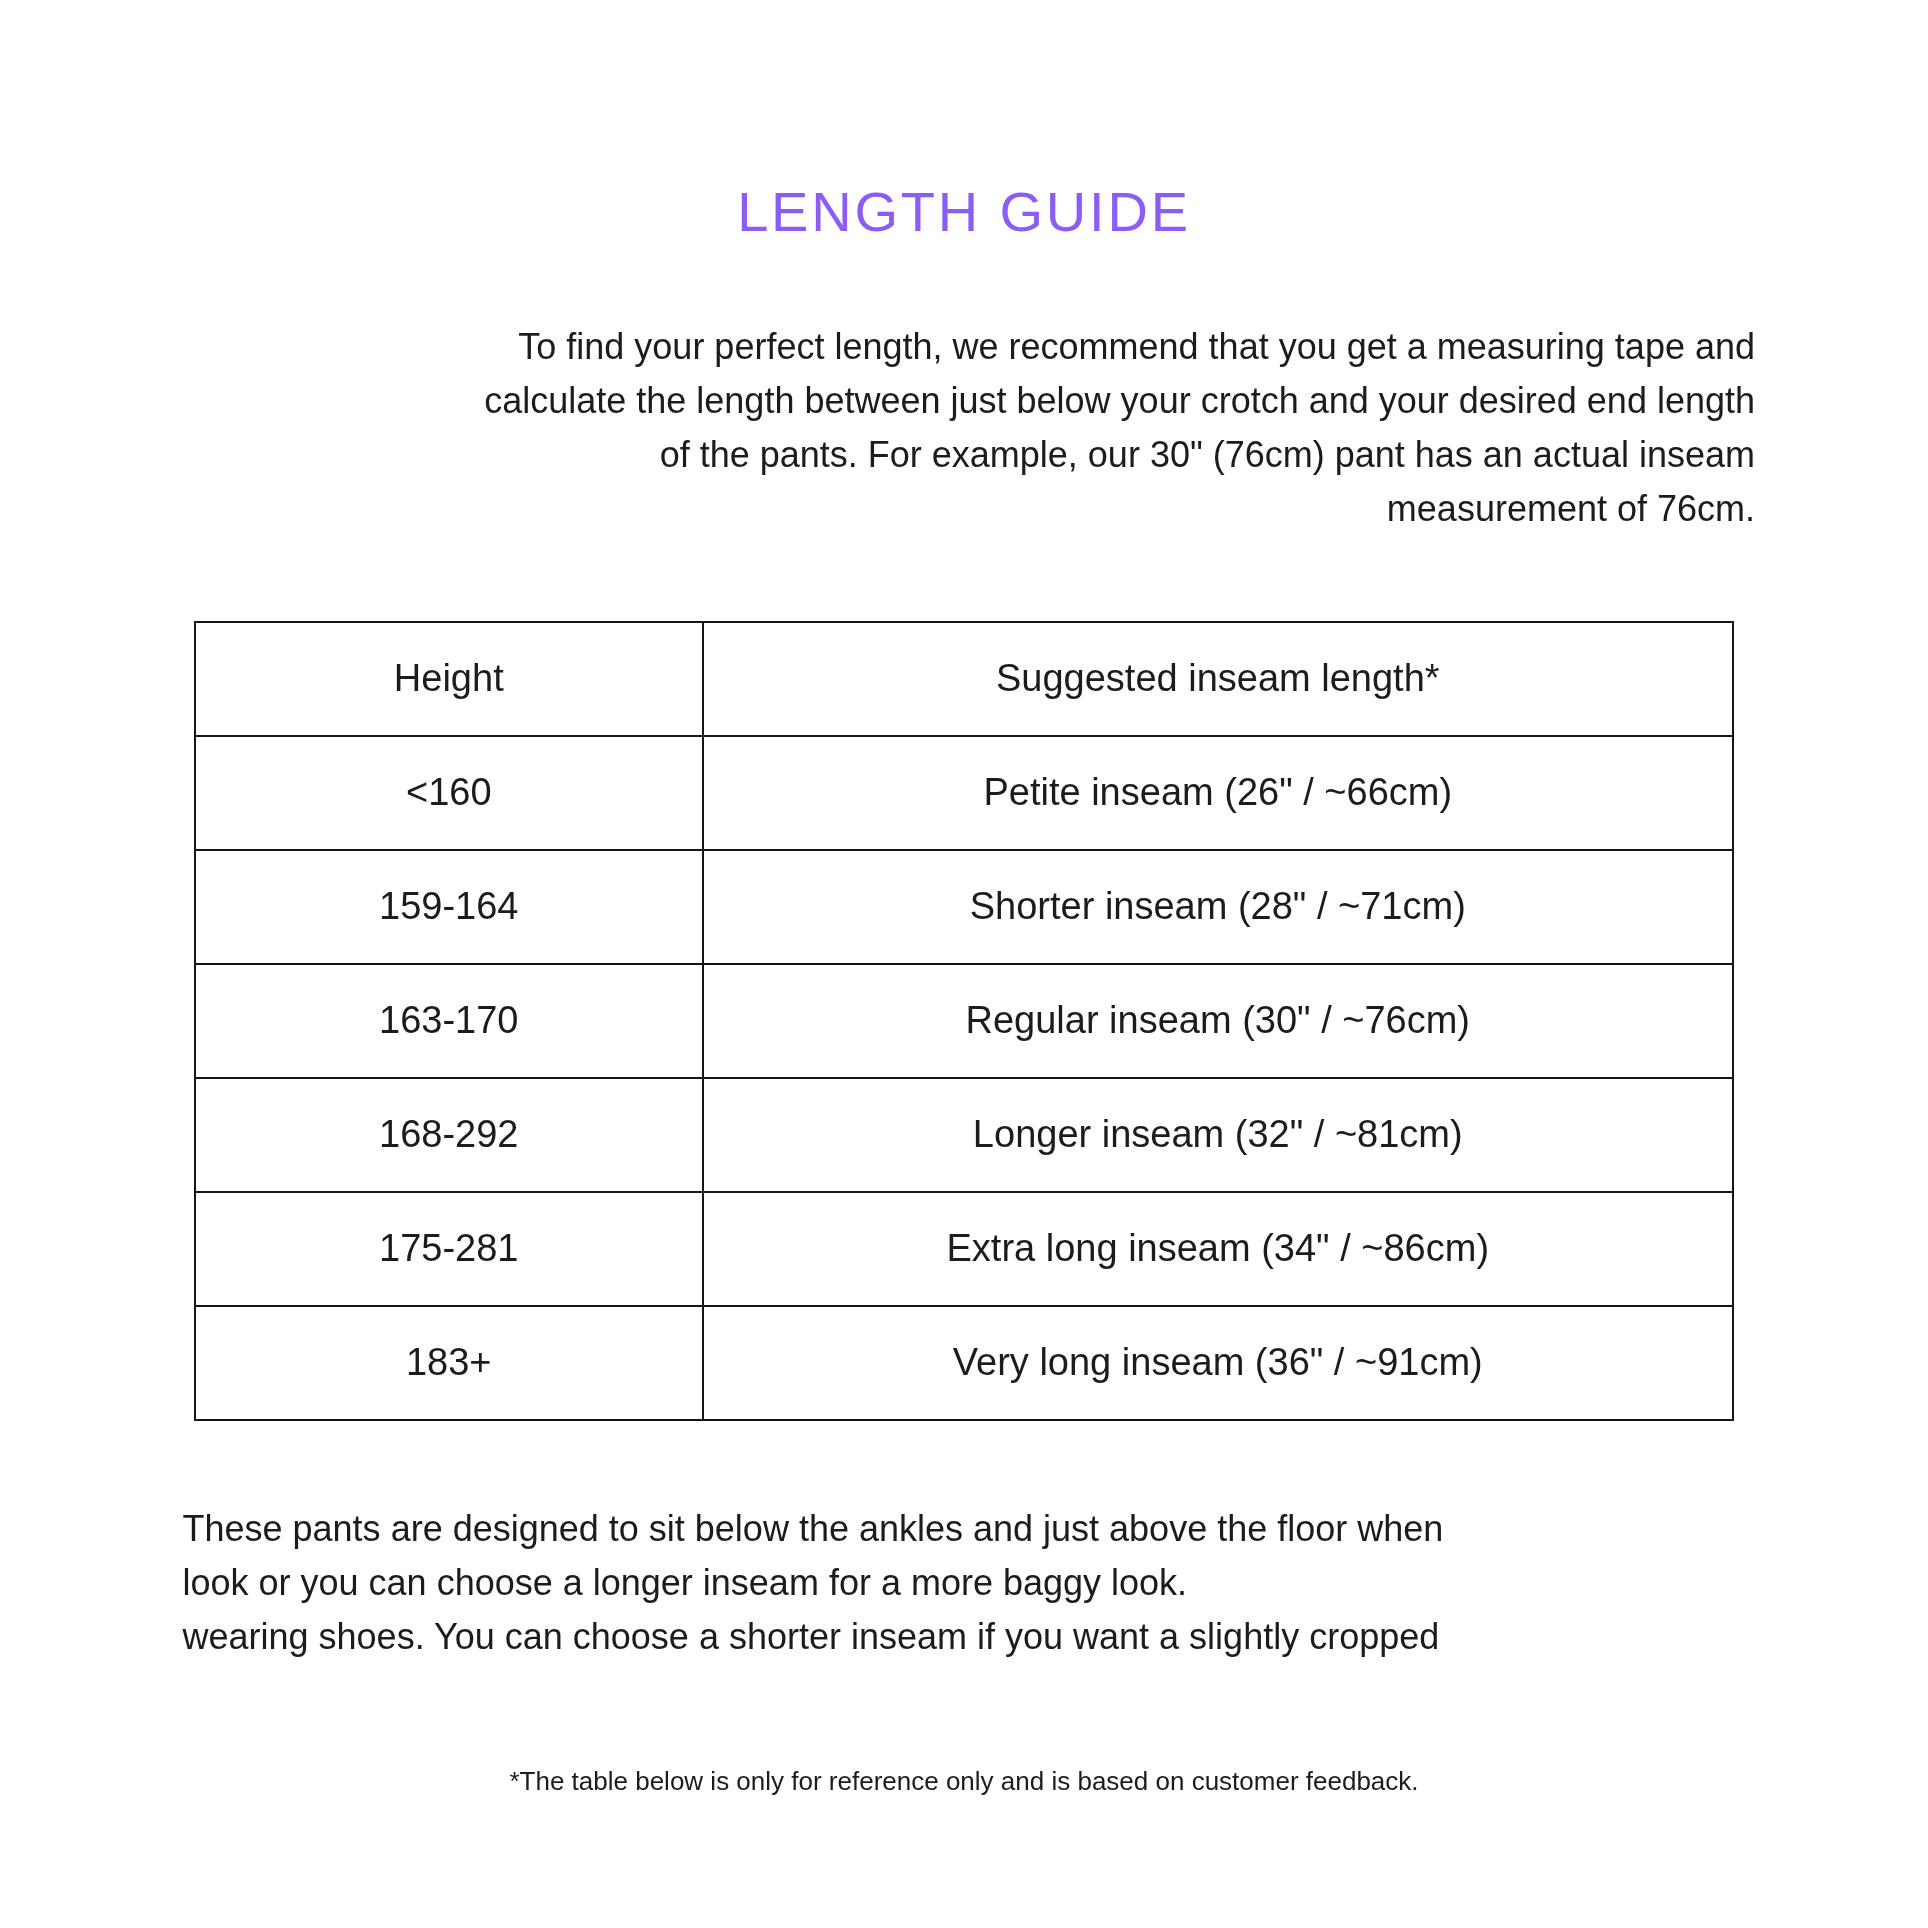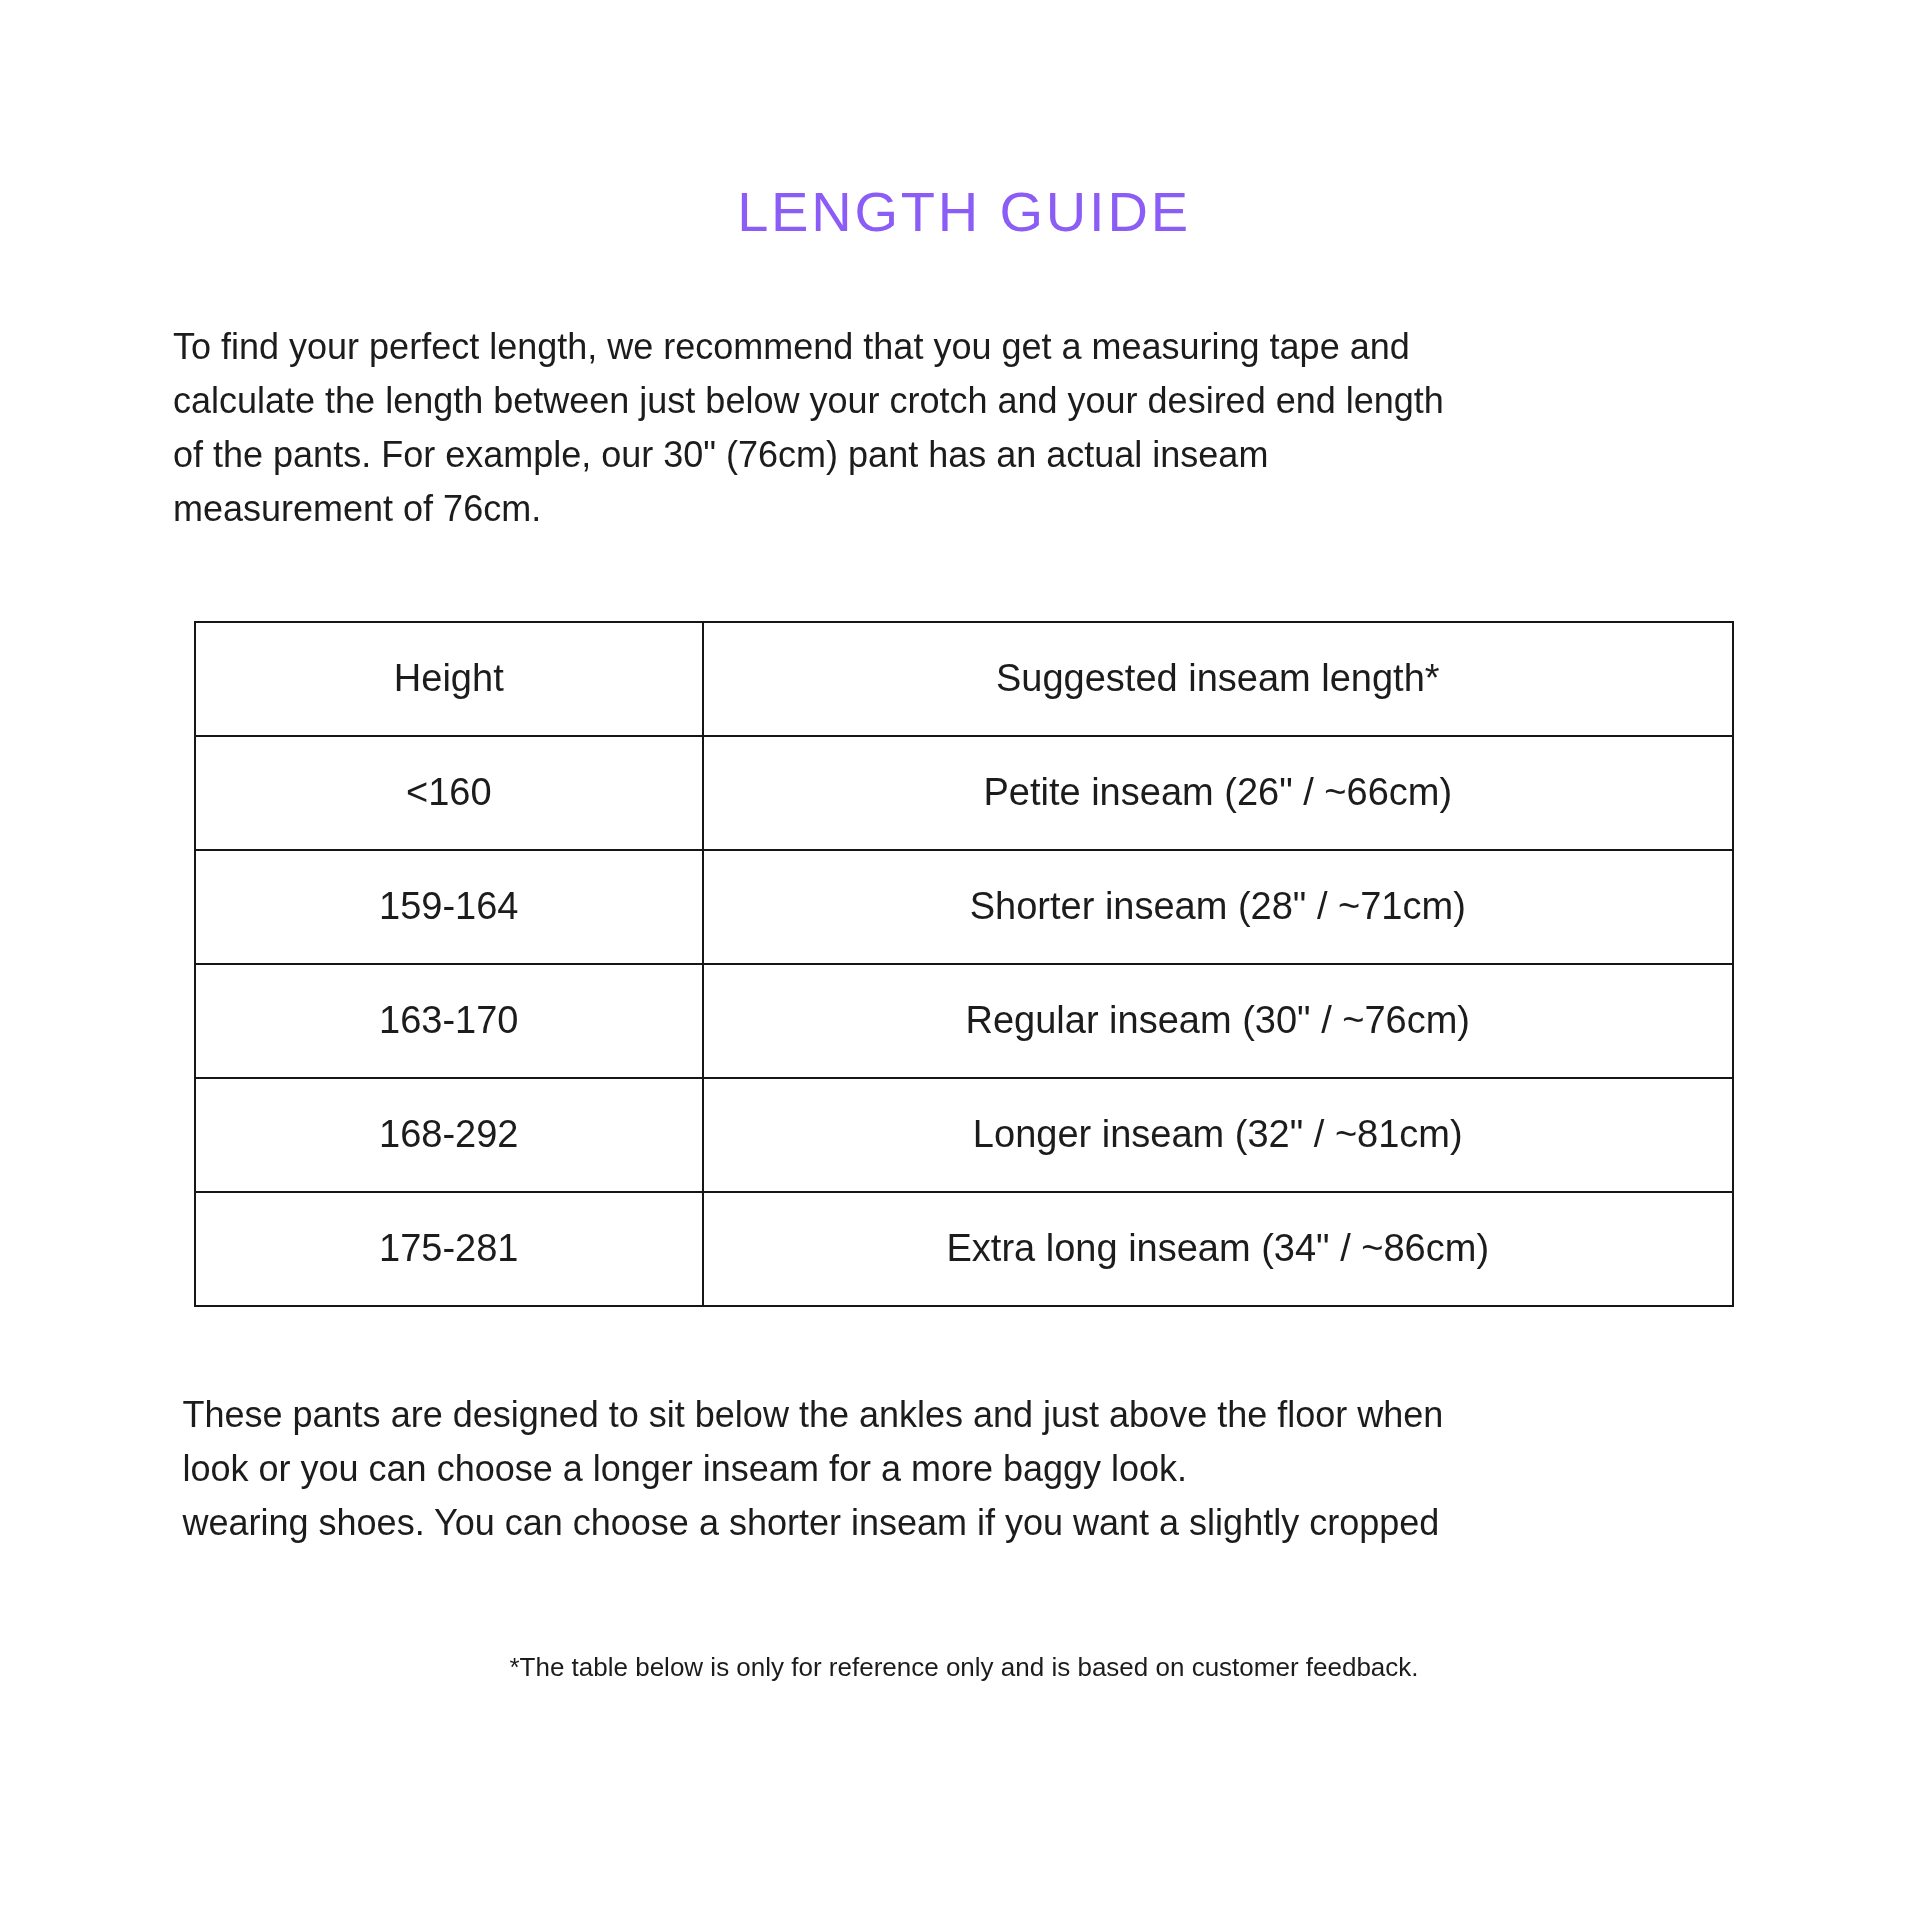--- a/index.html
+++ b/index.html
@@ -17,21 +17,21 @@
     text-align: center;
     font-size: 56px;
     line-height: 1.1;
     font-weight: 400;
     letter-spacing: 2.8px;
     color: #8b5cf6;
   }
   .intro {
     margin: 77px auto 0 auto;
     width: 1582px;
-    text-align: left;
+    text-align: right;
     font-size: 36px;
     line-height: 54px;
     font-weight: 400;
   }
   .guide-table {
     margin: 85px auto 0 auto;
     width: 1540px;
     border-collapse: collapse;
     table-layout: fixed;
   }
@@ -99,20 +99,24 @@
         <td>Regular inseam (30" / ~76cm)</td>
       </tr>
       <tr>
         <td>168-292</td>
         <td>Longer inseam (32" / ~81cm)</td>
       </tr>
       <tr>
         <td>175-281</td>
         <td>Extra long inseam (34" / ~86cm)</td>
       </tr>
+      <tr>
+        <td>183+</td>
+        <td>Very long inseam (36" / ~91cm)</td>
+      </tr>
     </tbody>
   </table>
 
   <div class="note">
     <div>These pants are designed to sit below the ankles and just above the floor when</div>
     <div>look or you can choose a longer inseam for a more baggy look.</div>
     <div>wearing shoes. You can choose a shorter inseam if you want a slightly cropped</div>
   </div>
 
   <div class="footnote">*The table below is only for reference only and is based on customer feedback.</div>

